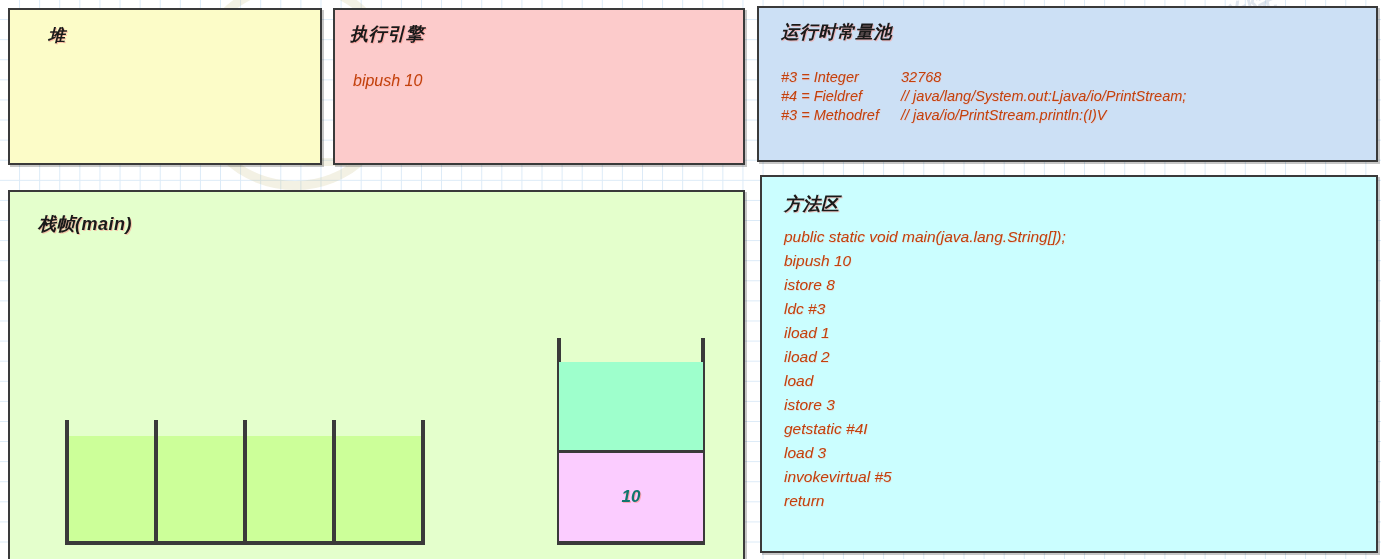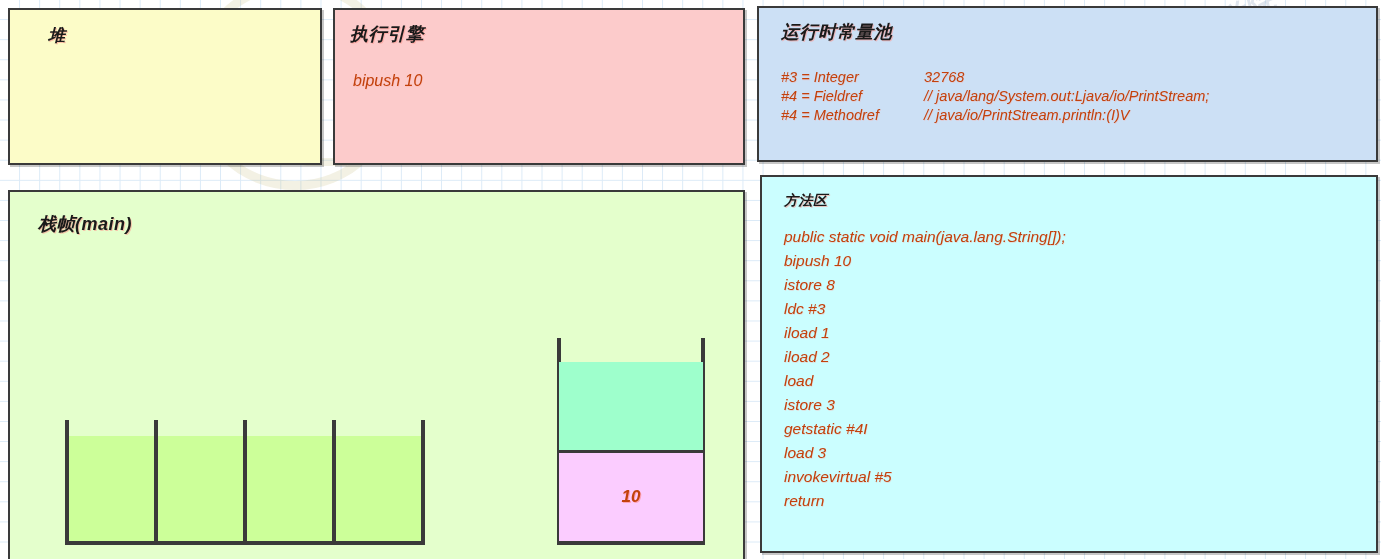--- a/index.html
+++ b/index.html
@@ -83,21 +83,21 @@
 
   
   #engine-box { left: 333px; top: 8px; width: 412px; height: 157px; background: #fccbcb; }
   #engine-box .box-title { position: absolute; left: 15px; top: 12px; font-size: 18px; }
   #engine-box .instr { position: absolute; left: 18px; top: 62px; font-size: 16px; }
 
   
   #pool-box { left: 757px; top: 6px; width: 621px; height: 156px; background: #cce0f5; }
   #pool-box .box-title { position: absolute; left: 22px; top: 12px; font-size: 18px; }
   #pool-list { position: absolute; left: 22px; top: 60px; }
-  #pool-list .pool-row { display: flex; font-size: 14.5px; line-height: 19px; gap: 23px; }
+  #pool-list .pool-row { display: flex; font-size: 14.5px; line-height: 19px; }
   #pool-list .pool-key { width: 120px; flex: none; }
   #pool-list .pool-val { white-space: pre; }
 
   
   #frame-box { left: 8px; top: 190px; width: 737px; height: 378px; background: #e4ffcc; text-align: center; }
   #frame-box .box-title { position: absolute; left: 28px; top: 20px; font-size: 18px; }
 
   
   #locals { position: absolute; left: 55px; top: 228px; width: 360px; height: 125px; }
   #locals .locals-fill {
@@ -128,27 +128,27 @@
     top: 24px; height: 91px;
     background: #9effcc;
     border-bottom: 3px solid #3a3a3a;
   }
   #opstack .cell-bottom {
     top: 115px; height: 92px;
     background: #fbccff;
     border-bottom: 4px solid #3a3a3a;
   }
   #opstack .cell-value {
-    font-style: italic; font-weight: bold; font-size: 17px; color: #c2410c;
+    font-style: italic; font-weight: bold; font-size: 17px; color: #0f766e;
     text-shadow: 1px 1px 0 rgba(255,120,110,0.5);
   }
 
   
   #method-box { left: 760px; top: 175px; width: 618px; height: 378px; background: #cbfeff; }
-  #method-box .box-title { position: absolute; left: 22px; top: 15px; font-size: 14px; }
+  #method-box .box-title { position: absolute; left: 22px; top: 15px; font-size: 18px; }
   #method-code { position: absolute; left: 22px; top: 48px; }
   #method-code .code-line { font-size: 15.5px; line-height: 24px; }
 </style>
 </head>
 <body>
 
 <div id="canvas">
 
   <div class="watermark"></div>
   <div class="watermark-2"></div>
@@ -170,21 +170,21 @@
     <div id="pool-list">
       <div class="pool-row mono-line">
         <span class="pool-key">#3 = Integer</span>
         <span class="pool-val">32768</span>
       </div>
       <div class="pool-row mono-line">
         <span class="pool-key">#4 = Fieldref</span>
         <span class="pool-val">// java/lang/System.out:Ljava/io/PrintStream;</span>
       </div>
       <div class="pool-row mono-line">
-        <span class="pool-key">#4 = Methodref</span>
+        <span class="pool-key">#3 = Methodref</span>
         <span class="pool-val">// java/io/PrintStream.println:(I)V</span>
       </div>
     </div>
   </div>
 
   <div class="box" id="frame-box">
     <div class="box-title">栈帧(main)</div>
 
     <div id="locals">
       <div class="locals-fill"></div>

